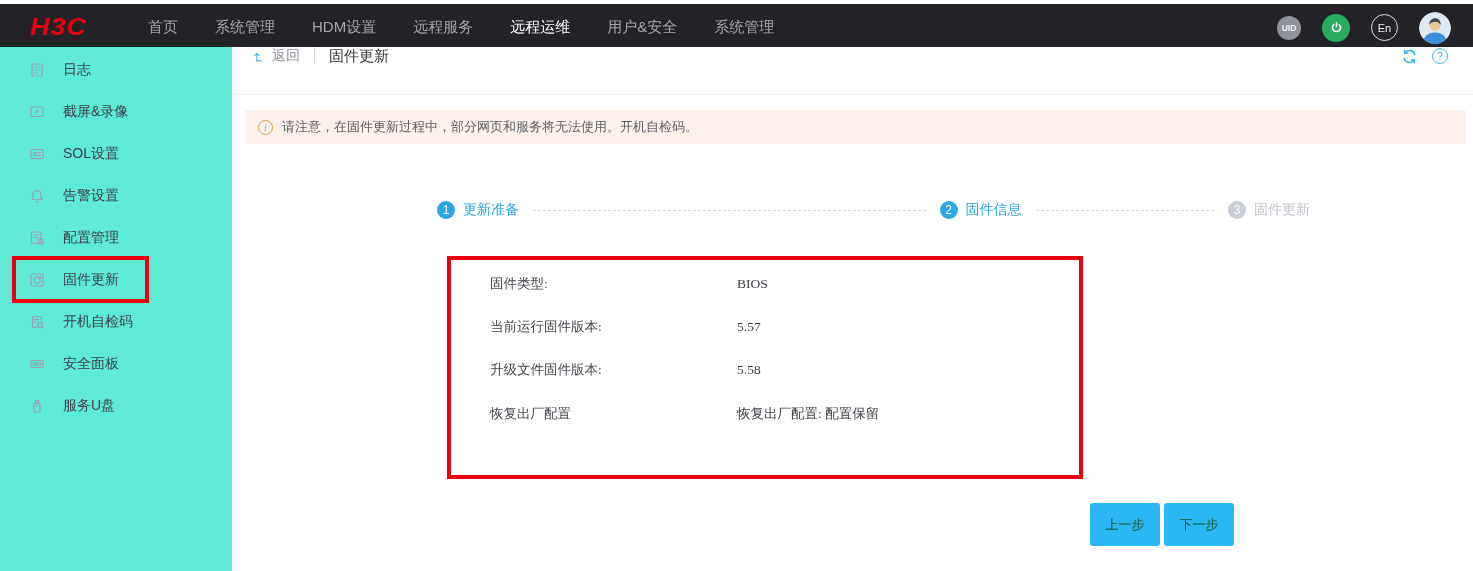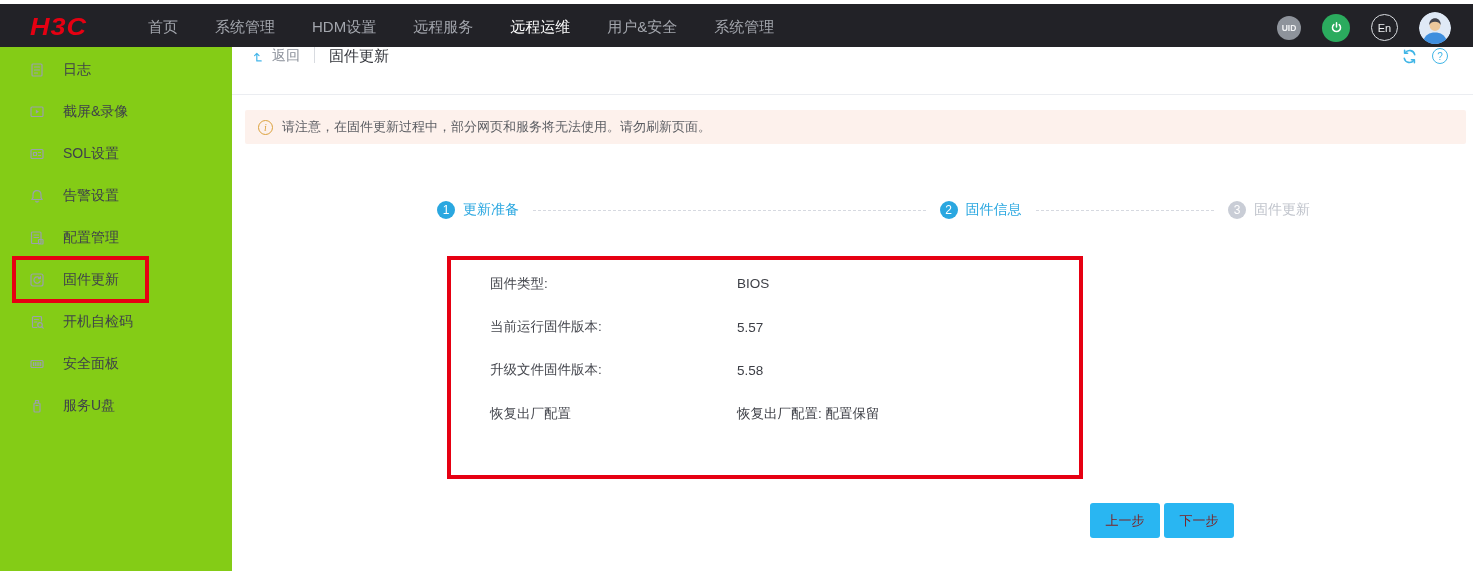--- a/index.html
+++ b/index.html
@@ -22,21 +22,21 @@
   .badge-uid { width:24px; height:24px; border-radius:50%; background:#8e939b; color:#f2f3f5;
     font-size:8.5px; font-weight:bold; display:flex; align-items:center; justify-content:center; cursor:pointer; }
   .badge-power { width:28px; height:28px; border-radius:50%; background:#2bab5e;
     display:flex; align-items:center; justify-content:center; cursor:pointer; }
   .badge-lang { width:27px; height:27px; border-radius:50%; border:1.5px solid #dadde1;
     color:#eceef0; font-size:11px; display:flex; align-items:center; justify-content:center; cursor:pointer; }
   .avatar { width:32px; height:32px; border-radius:50%; overflow:hidden; cursor:pointer; flex:none; }
 
   
   .sidebar { position:absolute; left:0; top:47px; width:232px; height:524px;
-    background:#84cc16; padding-top:2px; }
+    background:#5eead4; padding-top:2px; }
   .side-item { height:42px; display:flex; align-items:center; gap:18px;
     padding-left:29px; cursor:pointer; color:#3f424a; font-size:14px; }
   .side-item .sicon { width:16px; height:16px; flex:none; display:flex; }
   .sicon svg { stroke:#9aa0ab; fill:none; stroke-width:1.2; stroke-linecap:round; stroke-linejoin:round; }
 
   
   .main { position:absolute; left:232px; top:47px; right:0; bottom:0; background:#fff; }
   .content-header { height:48px; display:flex; align-items:flex-start; padding:0 24px 0 20px;
     border-bottom:1px solid #ebedf1; }
   .back { display:flex; align-items:center; gap:6px; color:#8a8f99; font-size:14px; cursor:pointer; }
@@ -62,27 +62,27 @@
   .step { display:flex; align-items:center; gap:8px; flex:none; }
   .step-circle { width:18px; height:18px; border-radius:50%; background:#2aa7e0; color:#fff;
     font-size:12px; display:flex; align-items:center; justify-content:center; }
   .step-label { font-size:14px; color:#2aa7e0; white-space:nowrap; }
   .step.pending .step-circle { background:#c9cdd6; }
   .step.pending .step-label { color:#c0c4cc; }
   .conn { border-top:1px dashed #d6d9e0; margin:0 14px; height:0; }
   .conn.long { flex:2.2; } .conn.short { flex:1; }
 
   .info-panel { position:absolute; left:215px; top:209px; width:636px; height:223px;
-    border:4px solid #e60012; padding:2px 0 0 39px; background:#fff; }
+    border:4px solid #e60012; padding:2px 0 0 39px; background:#fff;font-family:Liberation Serif, serif; }
   .info-row { height:43.4px; display:flex; align-items:center; font-size:13.5px; color:#45474e; }
   .ilabel { width:247px; flex:none; }
   .ivalue { color:#3c3e45; }
 
   .actions { position:absolute; left:858px; top:456px; display:flex; gap:4px; }
-  .btn { width:70px; height:35px; background:#29b6f2; color:#7f1d1d; border:none; border-radius:3px;
+  .btn { width:70px; height:43px; background:#29b6f2; color:#14532d; border:none; border-radius:3px;
     font-size:13px; font-family:inherit; cursor:pointer; }
 
   
   .annot-side { position:absolute; left:12px; top:256px; width:137px; height:47px;
     border:4px solid #e60012; pointer-events:none; }
 </style>
 </head>
 <body>
 
 <div class="page">
@@ -227,21 +227,21 @@
             <path d="M12.6 13.8V11h-2.8"></path>
           </svg>
       </span>
       <span class="hicon">
         <span class="help-circle">?</span>
       </span>
     </div>
 
     <div class="notice">
       <span class="nicon">i</span>
-      <span class="notice-text">请注意，在固件更新过程中，部分网页和服务将无法使用。请勿刷新页面。</span>
+      <span class="notice-text">请注意，在固件更新过程中，部分网页和服务将无法使用。开机自检码。</span>
     </div>
 
     <div class="stepper">
       <div class="step">
         <span class="step-circle">1</span>
         <span class="step-label">更新准备</span>
       </div>
       <div class="conn long"></div>
       <div class="step">
         <span class="step-circle">2</span>

